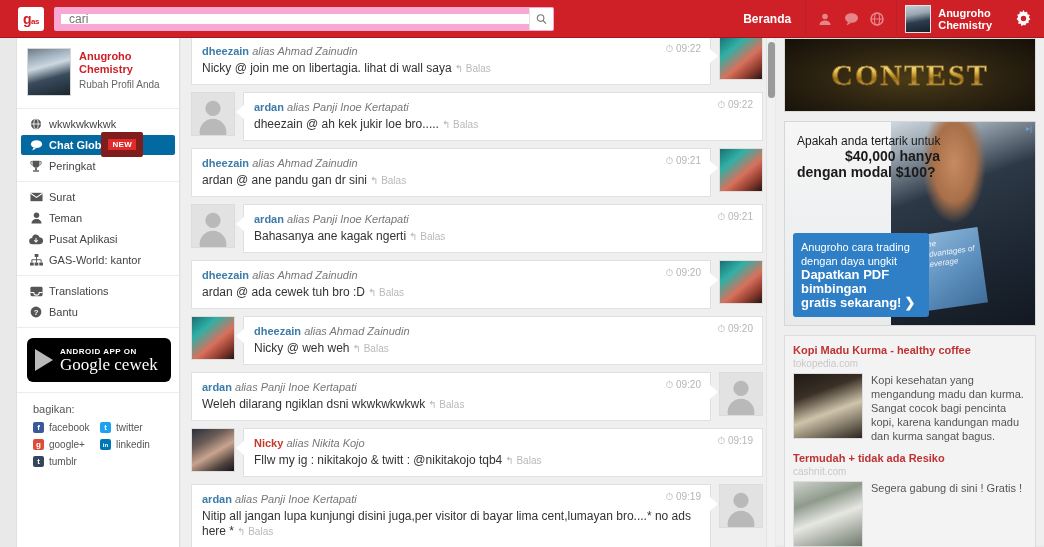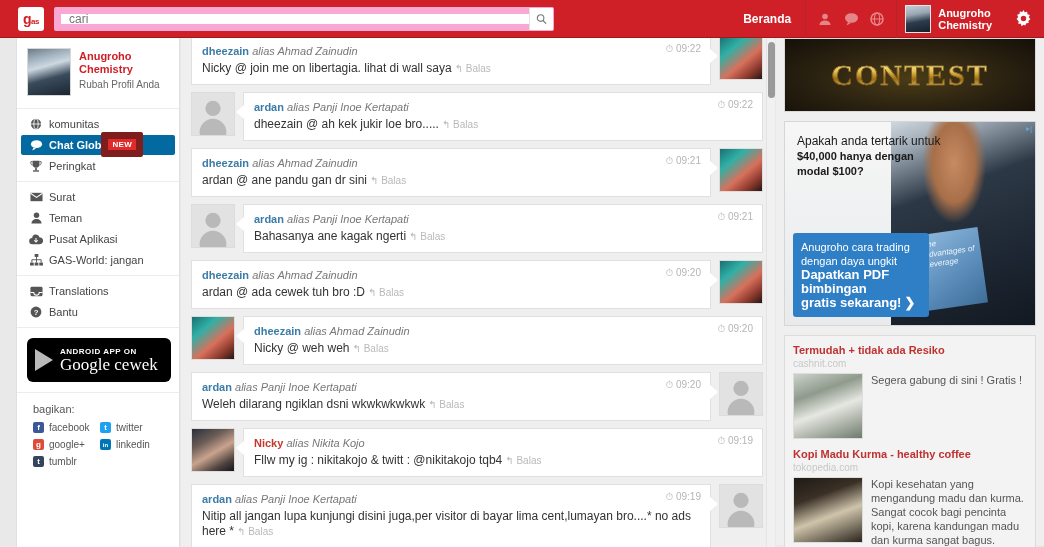--- a/index.html
+++ b/index.html
@@ -214,21 +214,21 @@
     background: linear-gradient(180deg,#f6f6f6 0%,#e8eaec 100%);
     border: 1px solid #d6d6d6; overflow: hidden;
   }
   .adchoice {
     position: absolute; top: 2px; right: 3px; font-size: 8px; color: #6aa4d8;
   }
   .ad-h {
     position: absolute; top: 12px; left: 12px; width: 150px;
     font-size: 12px; line-height: 15px; color: #1a1a1a;
   }
-  .ad-h b { font-size: 11px; }
+  .ad-h b { font-size: 14px; margin-left: 48px; }
   .ad-cta {
     position: absolute; left: 8px; bottom: 8px; width: 136px;
     background: #2f7fc6; color: #fff; border-radius: 3px;
     padding: 7px 8px; font-size: 11px; line-height: 14px;
   }
   .ad-cta b { font-size: 13px; }
   .ad-man {
     position: absolute; right: -6px; top: 0; width: 150px; height: 205px;
     background:
       radial-gradient(ellipse at 42% 20%, #c78b63 0%, #a86f48 17%, rgba(168,111,72,0) 26%),
@@ -322,21 +322,21 @@
 
   <div class="navgroup">
     <div class="navitem">
       <span class="ico">
         <svg width="12" height="12" viewBox="0 0 14 14">
             <circle cx="7" cy="7" r="6" fill="#555"></circle>
             <ellipse cx="7" cy="7" rx="2.5" ry="6" fill="none" stroke="#fff" stroke-width="1"></ellipse>
             <line x1="1" y1="7" x2="13" y2="7" stroke="#fff" stroke-width="1"></line>
           </svg>
       </span>
-      <span>komunitas</span>
+      <span>wkwkwkwkwk</span>
     </div>
     <div class="navitem active">
       <span class="ico">
         <svg width="13" height="12" viewBox="0 0 15 14">
             <ellipse cx="7.5" cy="6" rx="6.5" ry="4.6" fill="#fff"></ellipse>
             <path d="M4 10l-1.5 3.4L7 11z" fill="#fff"></path>
           </svg>
       </span>
       <span>Chat Global</span>
       <span class="new-badge">NEW</span>
@@ -385,21 +385,21 @@
     <div class="navitem">
       <span class="ico">
         <svg width="13" height="12" viewBox="0 0 14 13">
             <rect x="5" y="0" width="4" height="3.2" fill="#555"></rect>
             <rect x="0" y="9.3" width="4" height="3.2" fill="#555"></rect>
             <rect x="5" y="9.3" width="4" height="3.2" fill="#555"></rect>
             <rect x="10" y="9.3" width="4" height="3.2" fill="#555"></rect>
             <path d="M7 3.2v3M2 9.3V6.2h10v3.1M7 6.2v3.1" stroke="#555" stroke-width="1" fill="none"></path>
           </svg>
       </span>
-      <span>GAS-World: jangan</span>
+      <span>GAS-World: kantor</span>
     </div>
   </div>
 
   <div class="navgroup">
     <div class="navitem">
       <span class="ico">
         <svg width="13" height="11" viewBox="0 0 14 11">
             <rect x="0.5" y="0.5" width="13" height="10" rx="1.5" fill="#555"></rect>
             <path d="M0.5 6.5h3.6a2.9 2.9 0 0 0 5.8 0h3.6" fill="none" stroke="#fff" stroke-width="1.1"></path>
           </svg>
@@ -587,29 +587,29 @@
       <div>dengan daya ungkit</div>
       <b>Dapatkan PDF</b><br>
       <b>bimbingan</b><br>
       <b>gratis sekarang!</b>
       <b>❯</b>
     </div>
   </div>
 
   <div class="ad-list" id="ad-list">
       <div class="ad-item">
+        <div class="ad-title">Kopi Madu Kurma - healthy coffee</div>
+        <div class="ad-url">tokopedia.com</div>
+        <div class="ad-row">
+          <div class="ad-thumb thumb-b"></div>
+          <div class="ad-desc">Kopi kesehatan yang mengandung madu dan kurma. Sangat cocok bagi pencinta kopi, karena kandungan madu dan kurma sangat bagus.</div>
+        </div>
+      </div>
+      <div class="ad-item">
         <div class="ad-title">Termudah + tidak ada Resiko</div>
         <div class="ad-url">cashnit.com</div>
         <div class="ad-row">
           <div class="ad-thumb thumb-a"></div>
           <div class="ad-desc">Segera gabung di sini ! Gratis !</div>
         </div>
       </div>
-      <div class="ad-item">
-        <div class="ad-title">Kopi Madu Kurma - healthy coffee</div>
-        <div class="ad-url">tokopedia.com</div>
-        <div class="ad-row">
-          <div class="ad-thumb thumb-b"></div>
-          <div class="ad-desc">Kopi kesehatan yang mengandung madu dan kurma. Sangat cocok bagi pencinta kopi, karena kandungan madu dan kurma sangat bagus.</div>
-        </div>
-      </div>
     </div>
 </div>
 
 </body></html>

